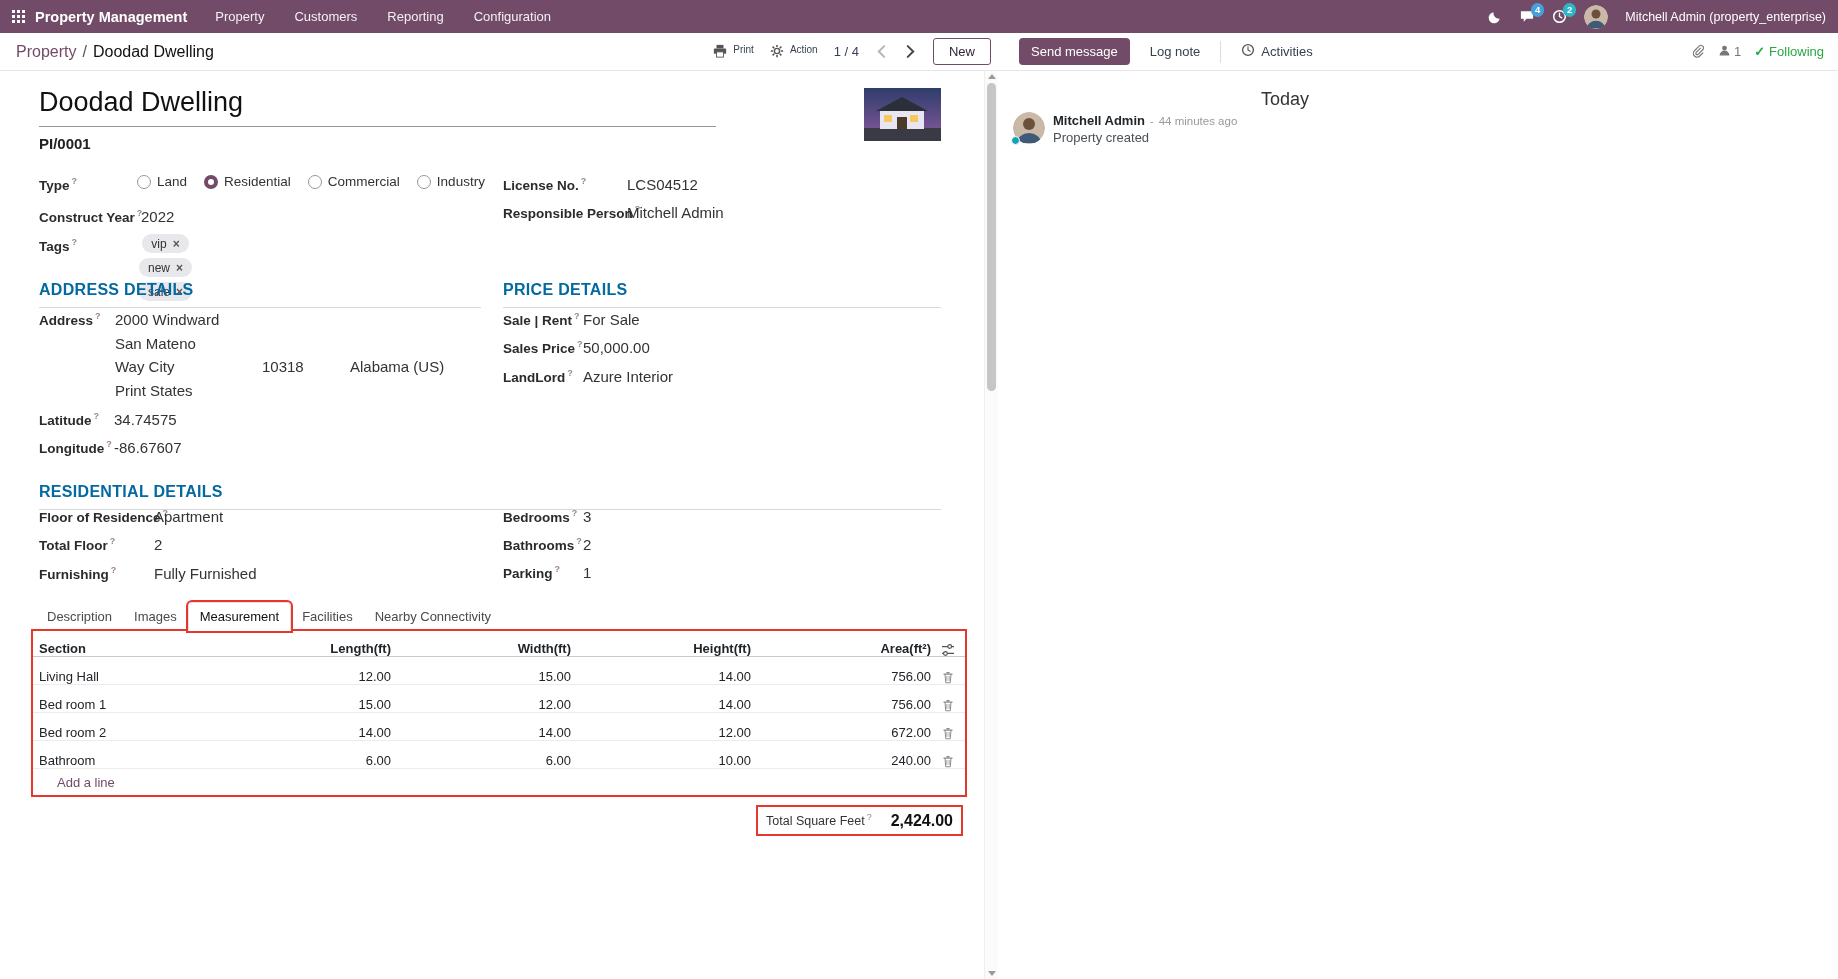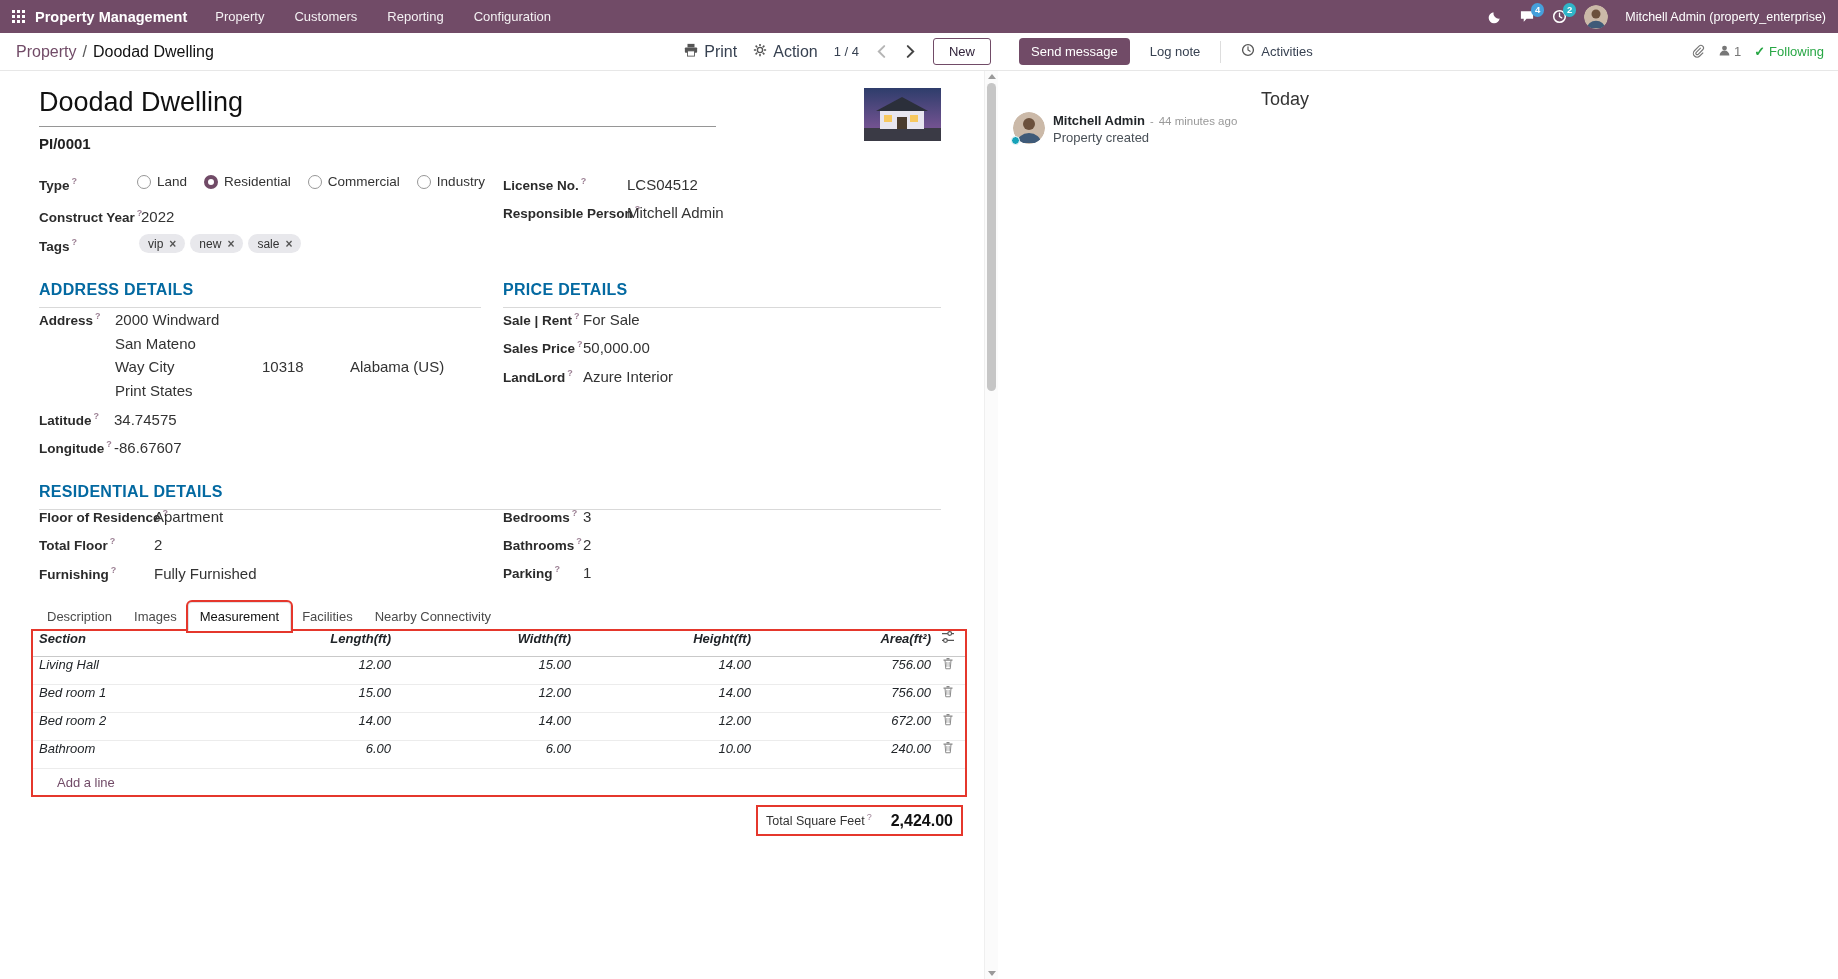--- a/index.html
+++ b/index.html
@@ -21,21 +21,21 @@
   .tb-avatar{width:24px;height:24px;border-radius:50%;overflow:hidden;flex:0 0 auto;}
   .tb-user{font-size:12.5px;white-space:nowrap;}
 
   
   .control-row{position:absolute;top:33px;left:0;width:1005px;height:38px;background:#fff;border-bottom:1px solid #e7e7e7;display:flex;align-items:center;padding:0 14px 0 16px;}
   .bc{font-size:16px;display:flex;gap:6px;align-items:baseline;}
   .bc .parent{color:#714B67;cursor:pointer;}
   .bc .sep{color:#555;}
   .bc .current{color:#111;}
   .cp-right{margin-left:auto;display:flex;align-items:center;gap:16px;}
-  .btn-flat{display:inline-flex;align-items:center;gap:6px;font-size:16px;color:#374151;cursor:pointer;background:none;border:none;font-family:inherit;}
+  .btn-flat{display:inline-flex;gap:6px;font-size:10px;color:#374151;cursor:pointer;background:none;border:none;font-family:inherit;}
   .pager{font-size:13px;color:#374151;}
   .chev{display:inline-flex;cursor:pointer;padding:0 2px;}
   .btn-new{border:1px solid #714B67;background:#fff;color:#32243b;font-size:13px;padding:5px 15px;border-radius:3px;cursor:pointer;font-family:inherit;}
 
   
   .chatter-topbar{position:absolute;top:33px;left:1005px;width:833px;height:38px;background:#fff;border-bottom:1px solid #e7e7e7;display:flex;align-items:center;padding:0 14px;gap:10px;}
   .btn-primary{background:#714B67;color:#fff;border:none;border-radius:4px;padding:6px 12px;font-size:13px;cursor:pointer;font-family:inherit;}
   .btn-plain{background:none;border:none;color:#374151;font-size:13px;padding:6px 10px;cursor:pointer;font-family:inherit;display:inline-flex;align-items:center;gap:6px;}
   .vdiv{width:1px;height:22px;background:#ddd;}
   .ct-right{margin-left:auto;display:flex;align-items:center;gap:13px;}
@@ -49,32 +49,32 @@
   .rec-ref{position:absolute;left:39px;top:64px;font-size:15px;font-weight:700;color:#222;}
   .photo{position:absolute;left:864px;top:17px;width:77px;height:53px;cursor:pointer;}
   .flabel{font-size:13.5px;font-weight:700;color:#2b2b2b;white-space:nowrap;}
   .fvalue{font-size:15px;color:#333;white-space:nowrap;cursor:text;}
   sup.hint{font-size:9px;color:#9b7f93;margin-left:2px;}
   .sect{font-size:16px;font-weight:700;letter-spacing:.3px;color:#0369a1;border-bottom:1px solid #d9d9d9;padding-bottom:8px;}
   .radio-row{display:flex;gap:17px;align-items:center;}
   .radio-opt{display:inline-flex;align-items:center;gap:6px;font-size:13.5px;color:#333;cursor:pointer;}
   .radio{width:14px;height:14px;border-radius:50%;border:1px solid #979797;background:#fff;flex:0 0 auto;}
   .radio.sel{border:4.5px solid #714B67;}
-  .tag-row{display:flex;gap:5px;align-items:center;}
+  .tag-row{display:flex;gap:5px;align-items:center;flex-direction:column;}
   .tag{background:#e8e8ec;border-radius:11px;padding:2.5px 9px;font-size:12px;color:#333;display:inline-flex;align-items:center;gap:6px;cursor:pointer;}
   .tag .x{color:#555;font-weight:700;font-size:12px;cursor:pointer;line-height:1;}
 
   
   .tabbar{position:absolute;left:33px;top:529px;width:932px;display:flex;align-items:flex-end;border-bottom:1px solid #dee2e6;padding-left:3px;height:31px;}
   .tab{padding:6px 11px;font-size:13px;color:#4a4a4a;cursor:pointer;white-space:nowrap;}
   .tab.active{background:#fff;color:#111;border:1px solid #dee2e6;border-bottom:1px solid #fff;border-radius:4px 4px 0 0;margin-bottom:-1px;outline:2px solid #e5372c;z-index:3;}
 
   
   .mtable{position:absolute;left:33px;top:560px;width:932px;font-size:13px;outline:2px solid #e5372c;background:#fff;}
-  .trow{display:flex;align-items:flex-start;height:28px;border-bottom:1px solid #ececec;cursor:pointer;font-style:italic;}
+  .trow{display:flex;align-items:flex-end;height:28px;border-bottom:1px solid #ececec;cursor:pointer;}
   .trow.thead{height:26px;font-weight:700;border-bottom:1px solid #c9c9c9;cursor:default;}
   .c-section{flex:1;padding-left:6px;text-align:left;}
   .c-num{width:180px;text-align:right;}
   .c-ico{width:34px;display:flex;justify-content:center;align-items:center;}
   .addline-row{display:flex;align-items:center;height:26px;}
   .addline{color:#714B67;font-size:13px;padding-left:24px;cursor:pointer;}
   .total-box{position:absolute;left:756px;top:734px;width:207px;height:31px;border:2px solid #e5372c;display:flex;align-items:center;padding:0 8px;background:#fff;}
   .total-label{font-size:12.5px;color:#333;white-space:nowrap;}
   .total-value{margin-left:auto;font-size:16px;font-weight:700;color:#111;}
 

